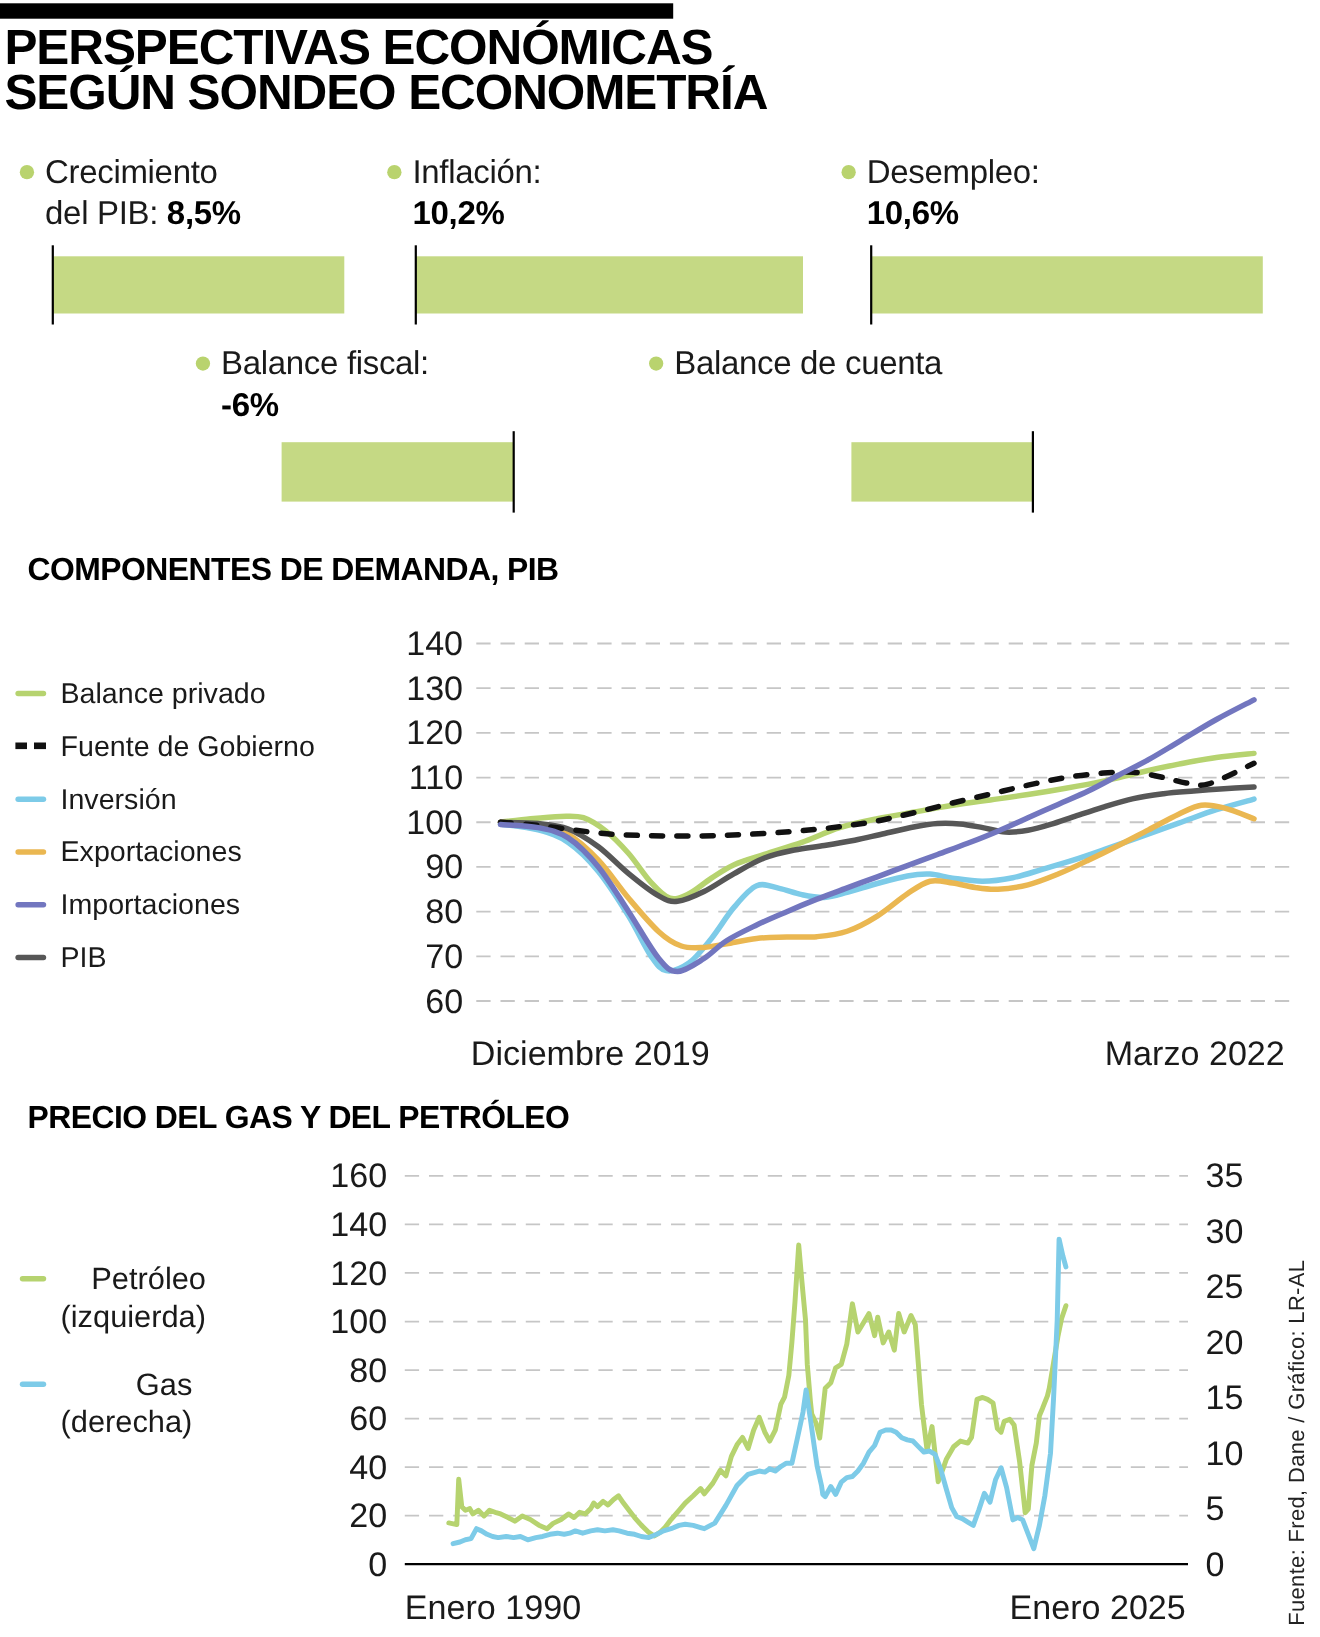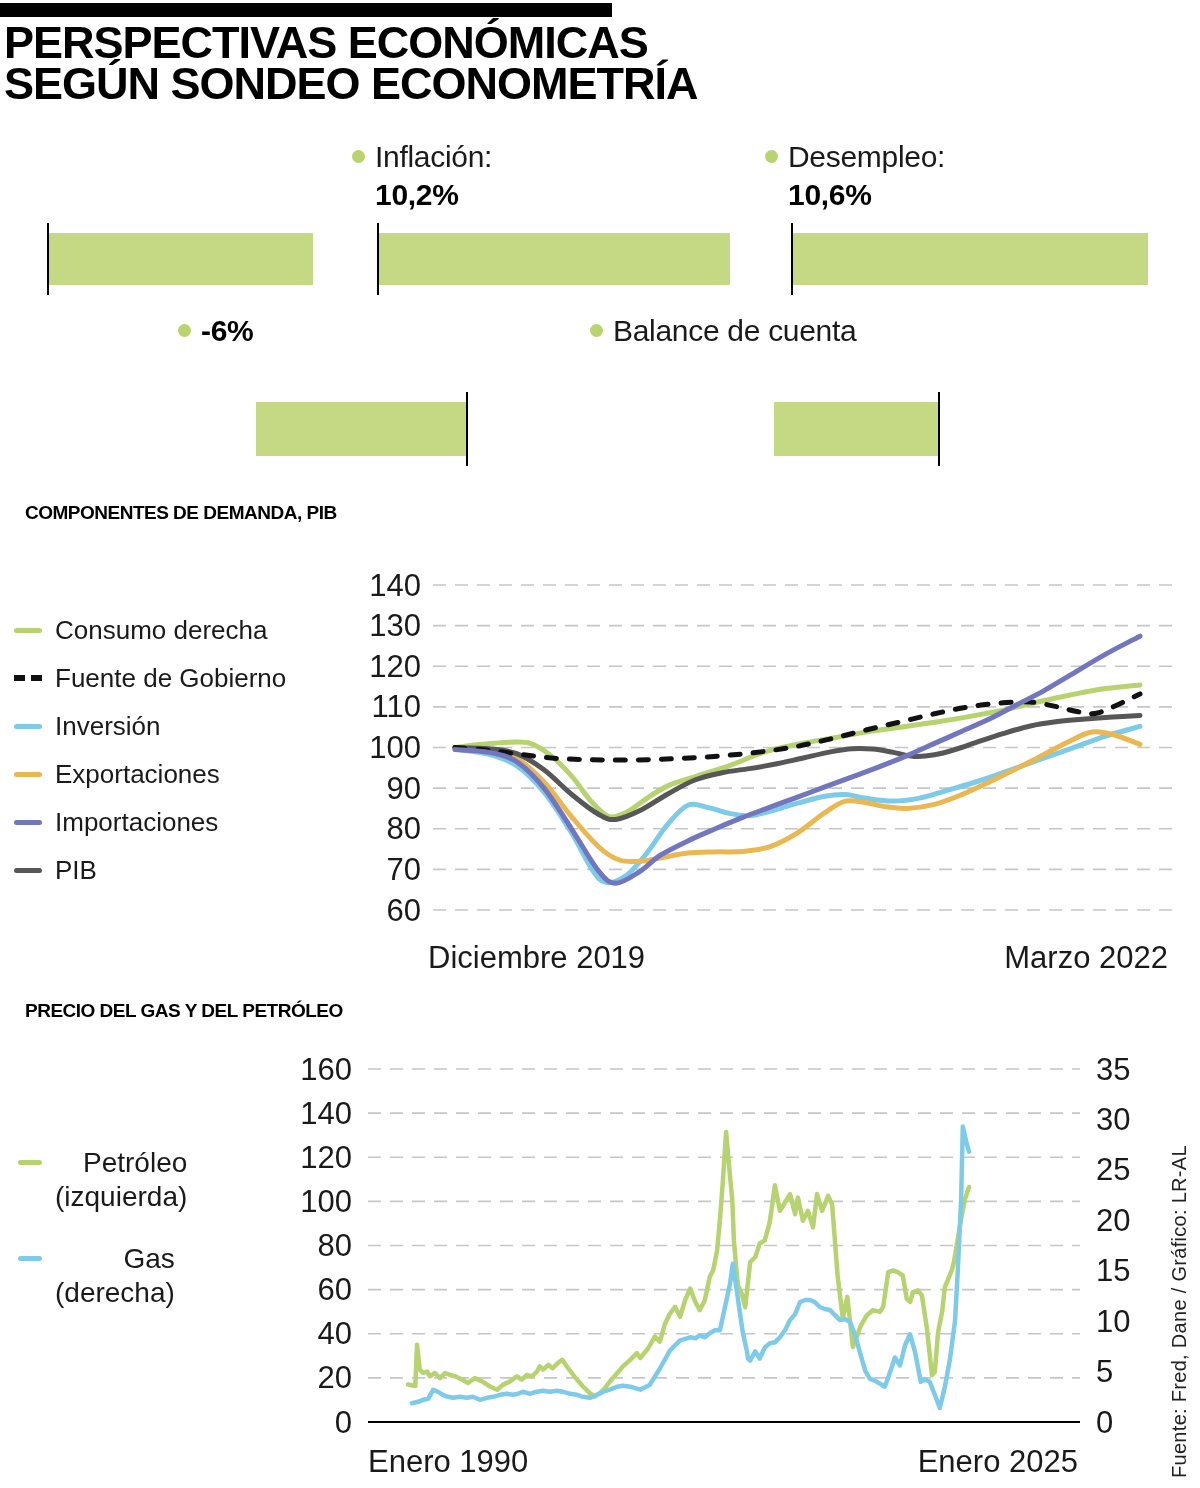--- a/index.html
+++ b/index.html
@@ -1,21 +1,21 @@
 <!DOCTYPE html>
 <html><head>
 <meta charset="utf-8">
 <style>
   html,body{margin:0;padding:0;background:#fff;}
   #page{position:relative;width:1200px;height:1488px;background:#fff;overflow:hidden;
         font-family:"Liberation Sans","DejaVu Sans",sans-serif;color:#1a1a1a;}
   .topbar{position:absolute;left:0;top:3px;width:612px;height:14px;background:#000;}
   .title{position:absolute;left:4px;top:22px;font-size:45px;line-height:41px;font-weight:bold;
          letter-spacing:-1px;color:#000;}
-  .sec-head{position:absolute;font-size:19px;font-weight:bold;letter-spacing:-0.5px;color:#000;}
+  .sec-head{position:absolute;font-size:29px;font-weight:bold;letter-spacing:-0.5px;color:#000;}
   #head-demand{left:25px;top:502px;}
   #head-energy{left:25px;top:1000px;}
   .ind{position:absolute;display:flex;gap:10px;font-size:30px;line-height:38px;letter-spacing:-0.3px;}
   .ind .bullet{width:13px;height:13px;border-radius:50%;background:#b9d36e;flex:0 0 auto;margin-top:12px;}
   .ind b{font-weight:bold;color:#000;}
   #ind-0{left:18px;top:138px;}
   #ind-1{left:352px;top:138px;}
   #ind-2{left:765px;top:138px;}
   #ind-3{left:178px;top:312px;}
   #ind-4{left:590px;top:312px;}
@@ -39,40 +39,48 @@
 
 <div id="page">
 
   <div class="topbar"></div>
 
   <div class="title">
     <div>PERSPECTIVAS ECONÓMICAS</div>
     <div>SEGÚN SONDEO ECONOMETRÍA</div>
   </div>
 
+  <div class="ind" id="ind-0">
+    <span class="bullet"></span>
+    <div class="ind-text">
+      <div><span>Crecimiento</span></div>
+      <div><span>del PIB: </span><b>8,5%</b></div>
+    </div>
+  </div>
 
   <div class="ind" id="ind-1">
     <span class="bullet"></span>
     <div class="ind-text">
       <div><span>Inflación:</span></div>
       <div><span></span><b>10,2%</b></div>
     </div>
   </div>
 
   <div class="ind" id="ind-2">
     <span class="bullet"></span>
     <div class="ind-text">
       <div><span>Desempleo:</span></div>
       <div><span></span><b>10,6%</b></div>
     </div>
   </div>
 
   <div class="ind" id="ind-3">
     <span class="bullet"></span>
     <div class="ind-text">
+      <div><span>Balance fiscal:</span></div>
       <div><span></span><b>-6%</b></div>
     </div>
   </div>
 
   <div class="ind" id="ind-4">
     <span class="bullet"></span>
     <div class="ind-text">
       <div><span>Balance de cuenta</span></div>
     </div>
   </div>
@@ -88,21 +96,21 @@
       <div class="ind-tick" style="left: 466px; top: 392px; height: 74px;"></div>
       <div class="ind-bar" style="left: 774px; top: 402px; width: 165px; height: 54px;"></div>
       <div class="ind-tick" style="left: 938px; top: 392px; height: 74px;"></div>
     </div>
 
   <div class="sec-head" id="head-demand">COMPONENTES DE DEMANDA, PIB</div>
 
   <div class="legend" id="legend-1">
       <div class="lg-row">
         <span class="swatch" style="background: rgb(182, 211, 111);"></span>
-        <span>Consumo derecha</span>
+        <span>Balance privado</span>
       </div>
       <div class="lg-row">
         <span class="swatch dashed"></span>
         <span>Fuente de Gobierno</span>
       </div>
       <div class="lg-row">
         <span class="swatch" style="background: rgb(125, 203, 232);"></span>
         <span>Inversión</span>
       </div>
       <div class="lg-row">

